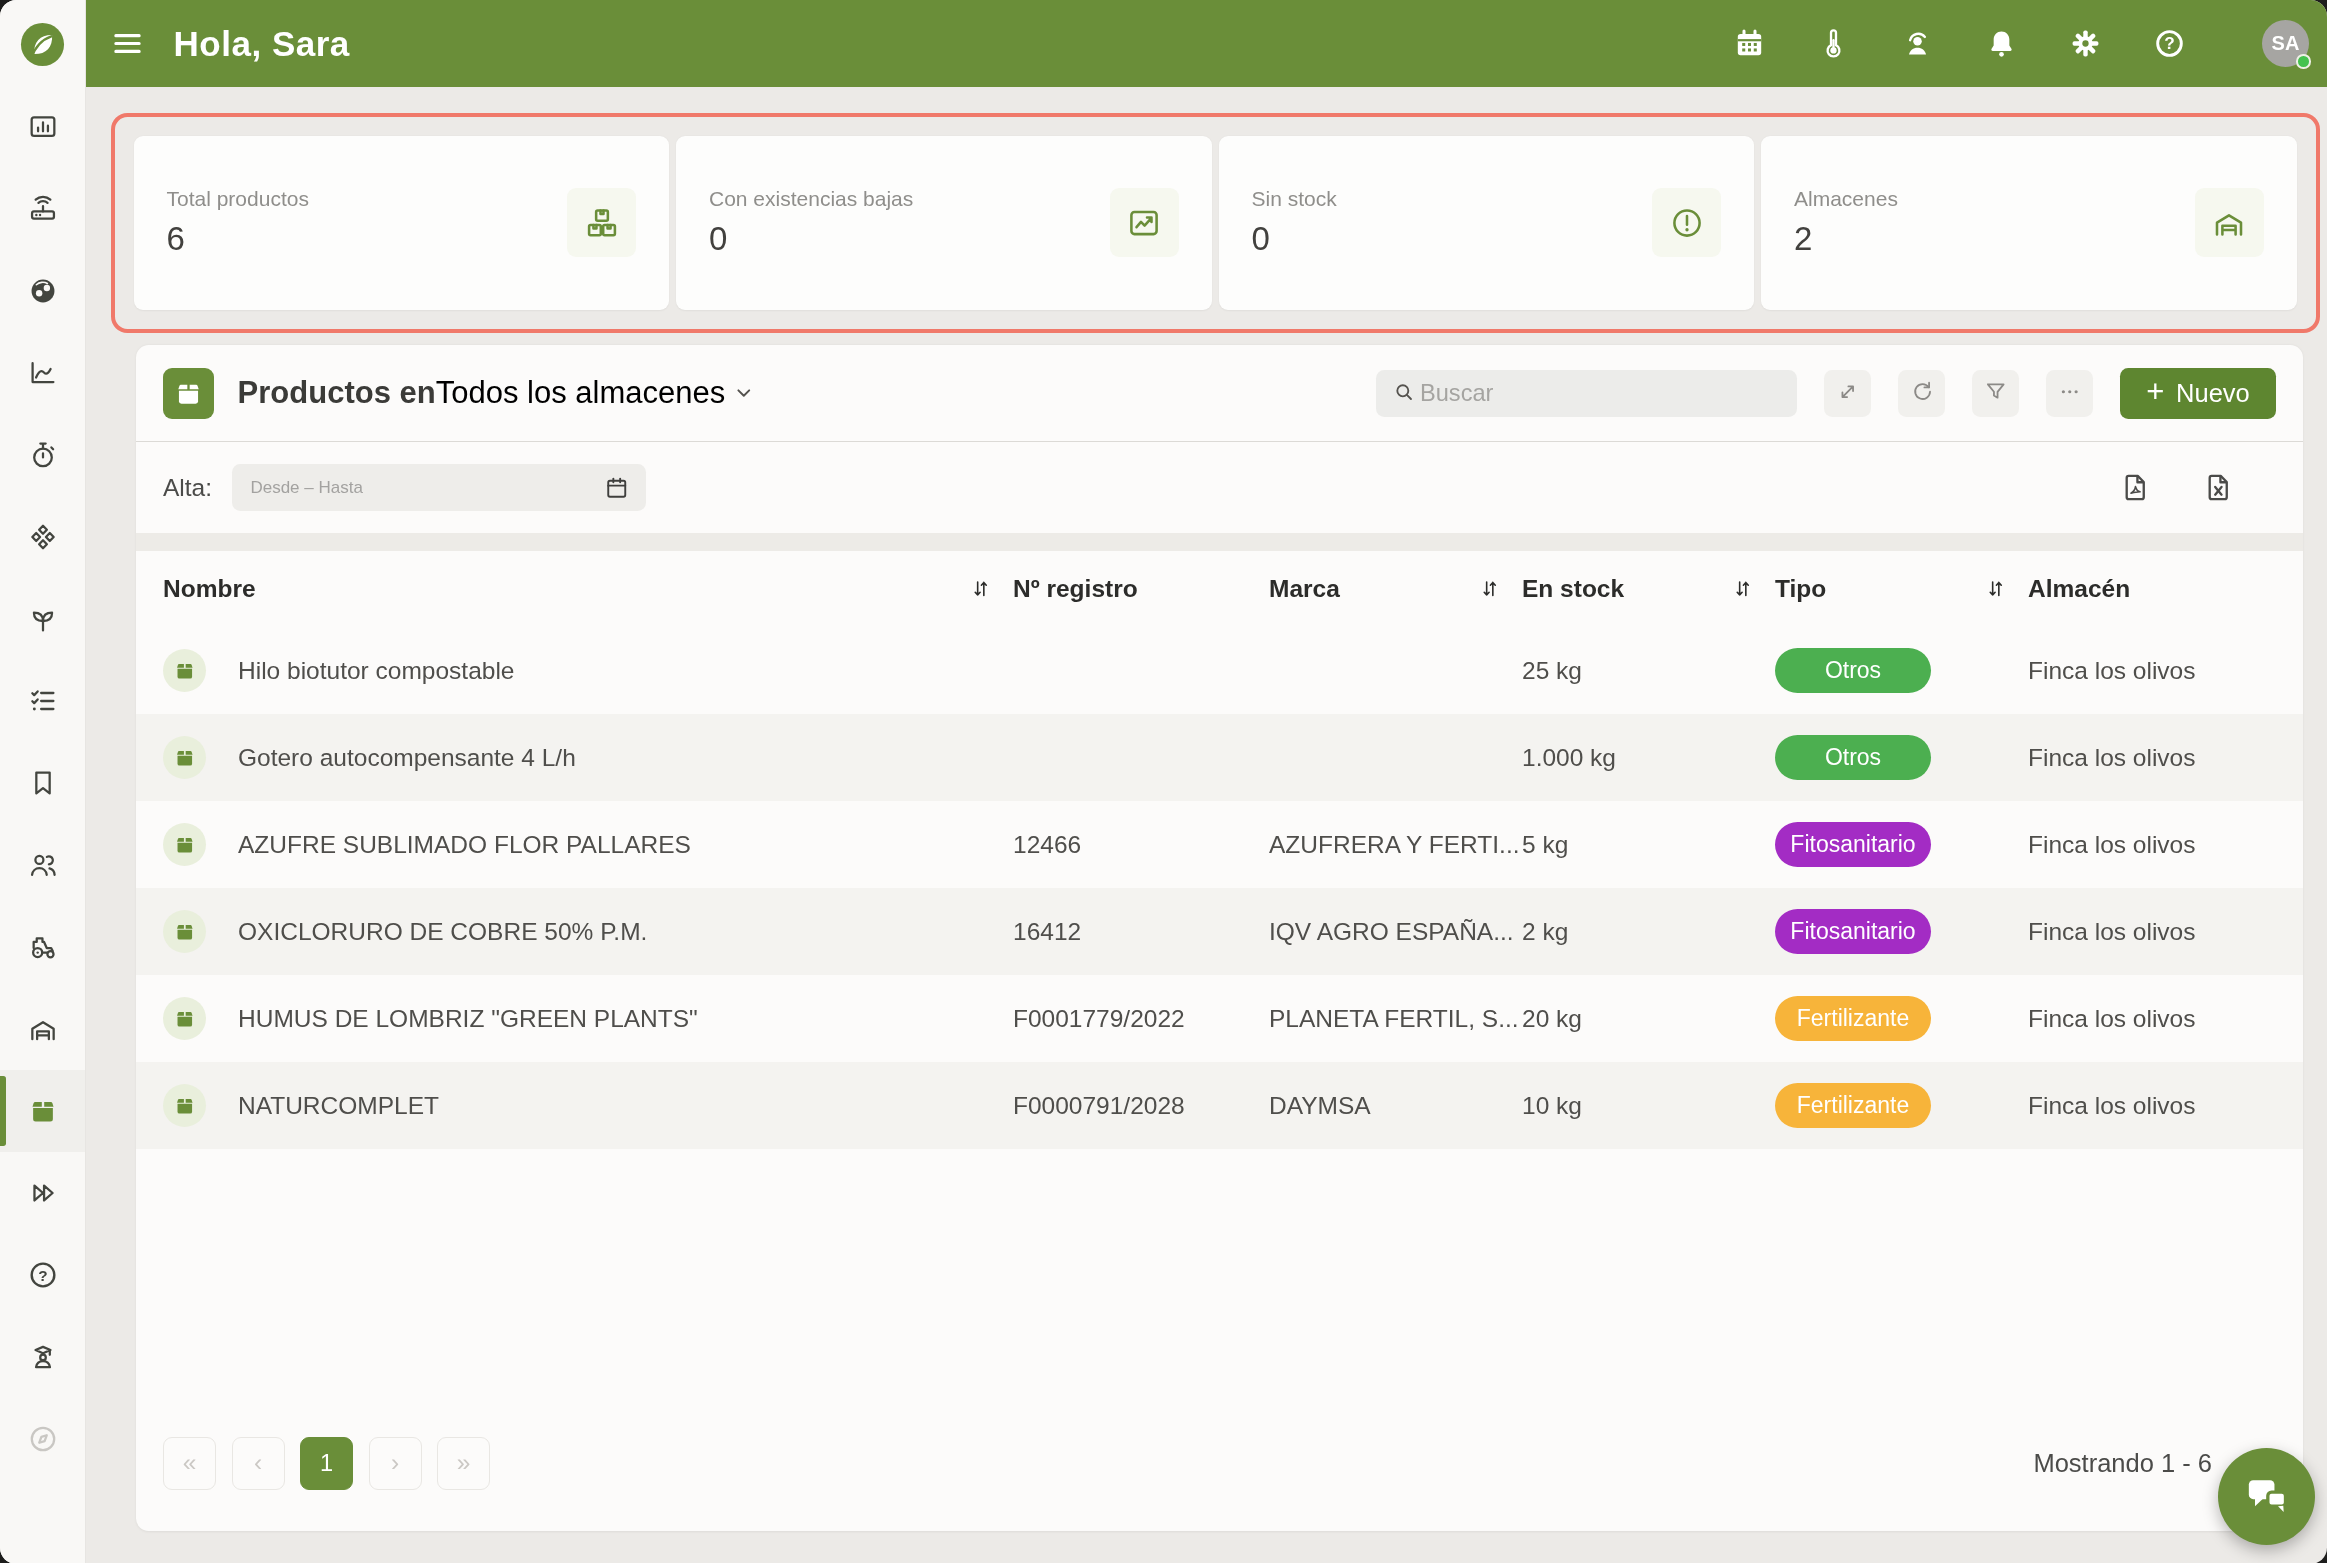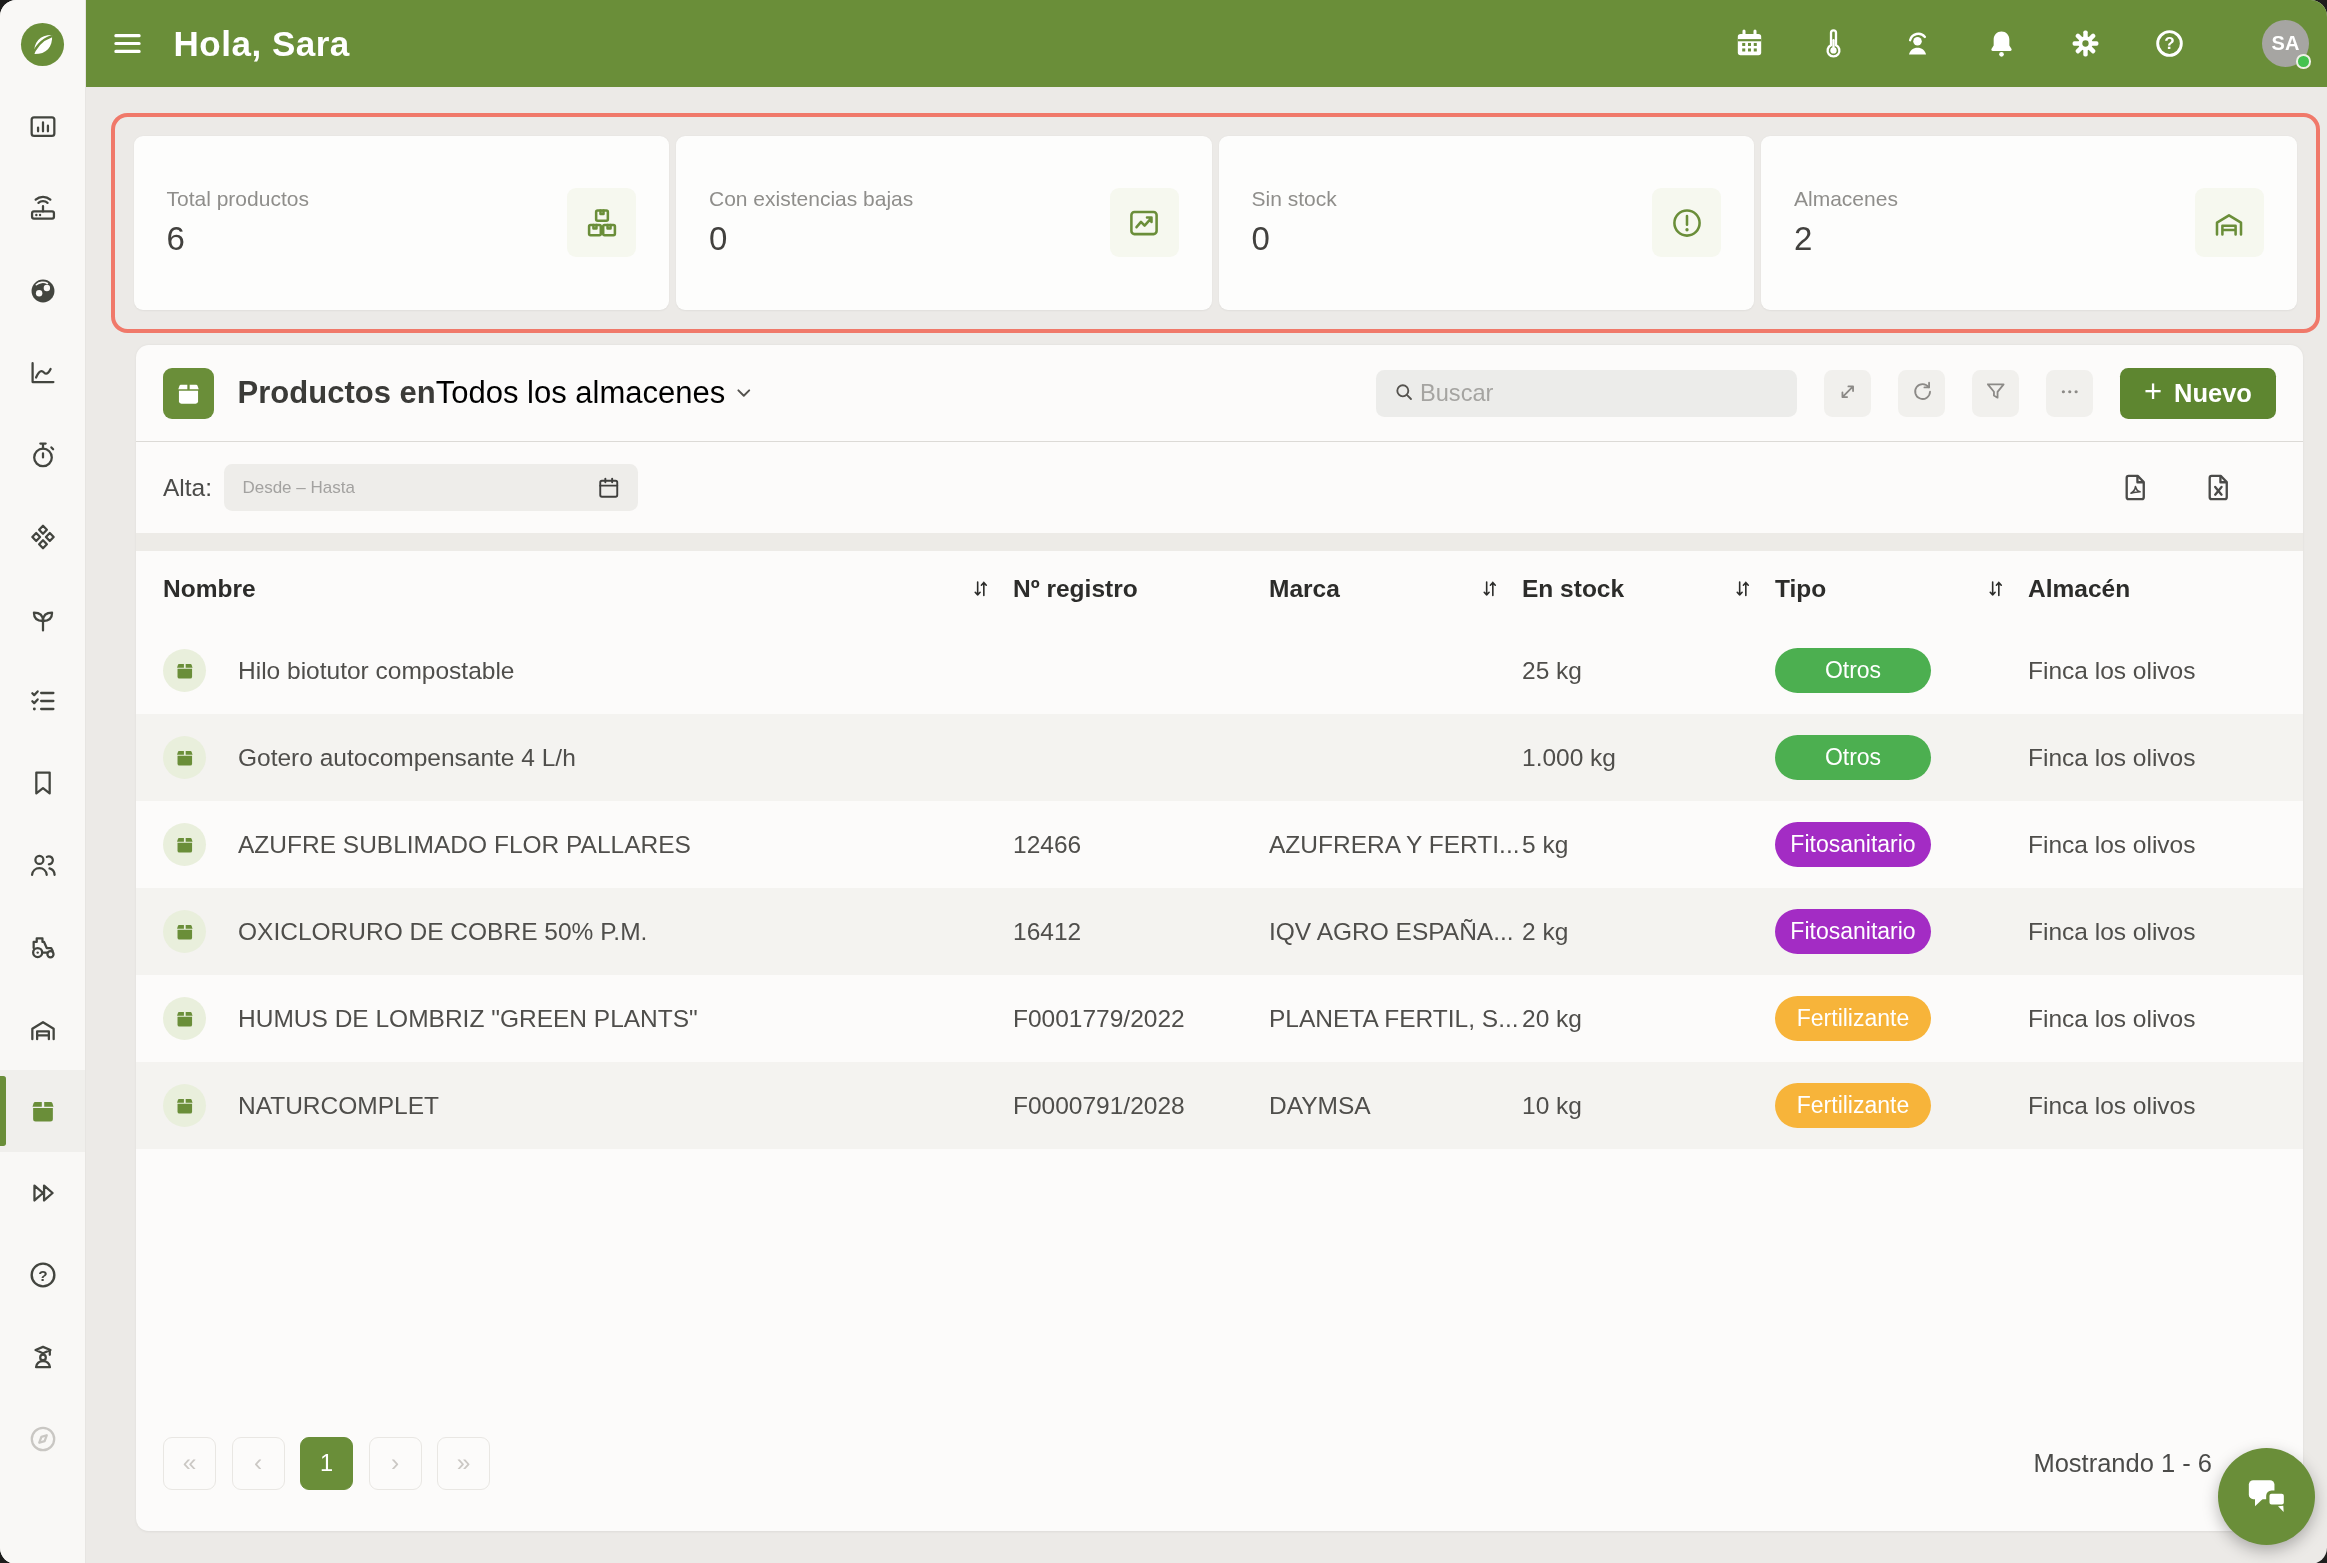--- a/index.html
+++ b/index.html
@@ -49,24 +49,24 @@
   .panel-title .chev{align-self:center;width:23.6px;height:23.6px;color:#55534f;margin-left:7.3px;}
   .head-actions{margin-left:auto;display:flex;align-items:center;gap:27px;}
   .search-box{width:421px;height:47px;background:#ececea;border-radius:8.2px;display:flex;align-items:center;padding:0 16.4px;gap:2px;color:#55534f;}
   .search-box svg{width:23.6px;height:23.6px;flex:none;}
   .search-box input{border:none;background:transparent;outline:none;font-size:23.6px;color:#4f4e4b;width:100%;}
   .search-box input::placeholder{color:#a5a4a1;}
   .sq-btn{width:47px;height:47px;border-radius:8.2px;background:#f1f0ed;border:none;display:flex;align-items:center;justify-content:center;color:#8c8a87;cursor:pointer;padding:0;}
   .sq-btn svg{width:25.5px;height:25.5px;}
   .new-btn{height:51px;min-width:156px;border:none;border-radius:8.2px;background:#5e8630;color:#fff;display:flex;align-items:center;justify-content:center;gap:11.8px;padding:0 23.6px;cursor:pointer;}
   .new-btn .plus{font-size:31px;font-weight:400;line-height:0;margin-top:-2.7px;}
-  .new-btn .nlabel{font-size:25.5px;font-weight:700;}
+  .new-btn .nlabel{font-size:25.5px;font-weight:400;}
 
   .filter-row{flex:none;height:91px;display:flex;align-items:center;padding:0 27px;}
-  .alta-label{font-size:24.5px;color:#4b4b49;margin-right:12px;}
+  .alta-label{font-size:24.5px;color:#4b4b49;margin-right:20px;}
   .date-box{width:414px;height:47px;background:#eeedea;border-radius:8.2px;display:flex;align-items:center;padding:0 16.4px;}
   .date-box input{border:none;background:transparent;outline:none;font-size:17px;color:#4f4e4b;width:100%;}
   .date-box input::placeholder{color:#a3a2a0;}
   .date-box svg{width:25.5px;height:25.5px;color:#3f3f3d;flex:none;cursor:pointer;}
   .exports{margin-left:auto;display:flex;align-items:center;gap:50px;padding-right:41px;}
   .exp-btn{background:none;border:none;padding:0;color:#4b4b49;cursor:pointer;}
   .exp-btn svg{width:33px;height:33px;display:block;}
 
   .scroll-strip{flex:none;height:18px;background:#edebe7;}
 

